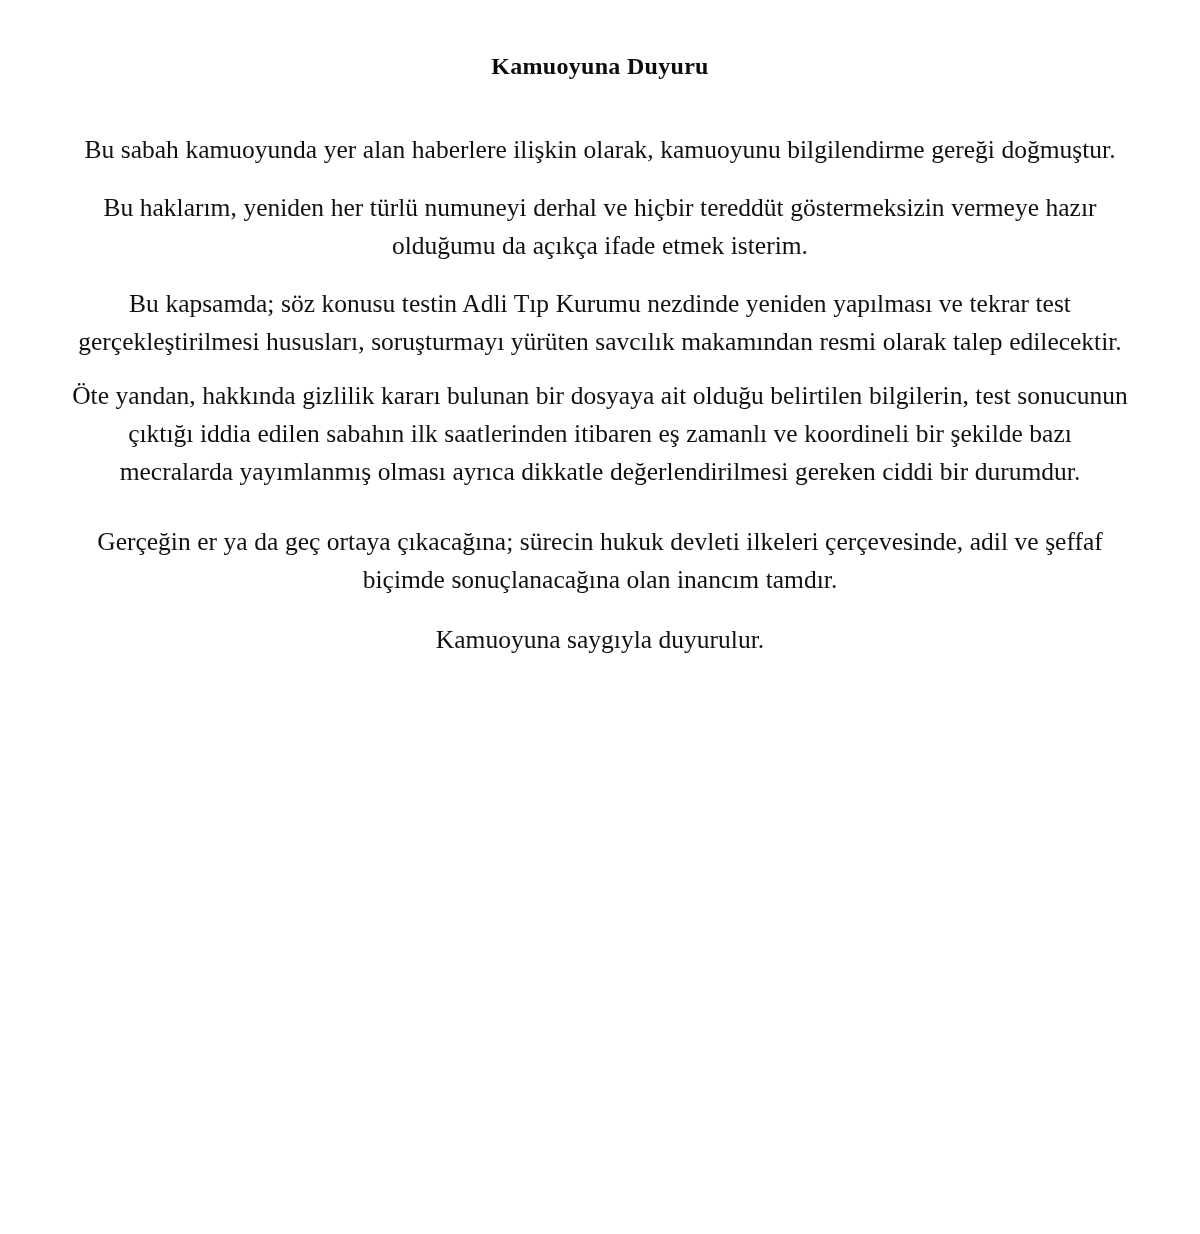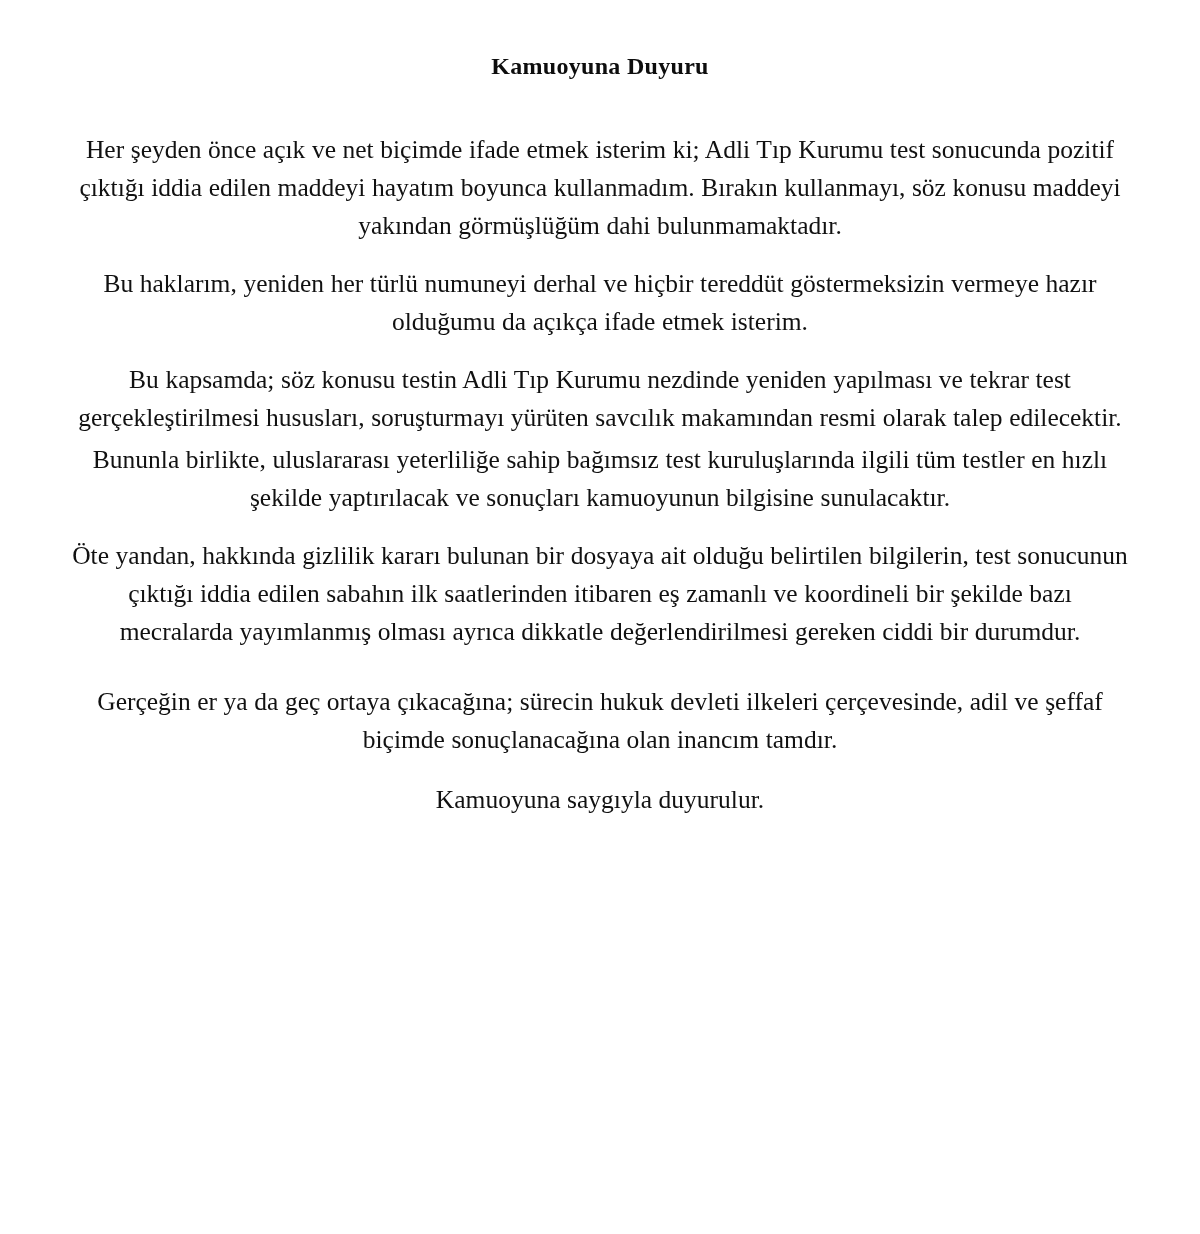--- a/index.html
+++ b/index.html
@@ -43,50 +43,49 @@
     font-size: 25.5px;
     line-height: 38px;
     margin: 0 0 20px 0;
     color: #111111;
     word-spacing: 0.2px;
   }
   .para:last-child {
     margin-bottom: 16px;
   }
   .para.tight {
-    margin-bottom: 4px;
+    margin-bottom: 16px;
   }
   .para.closing {
     margin-top: 32px;
   }
   .para.sign {
     margin-top: 22px;
   }
   .emph {
     font-weight: normal;
   }
 </style>
 </head>
 <body>
 
 <div class="page">
 
   <h1 class="doc-title"><span>Kamuoyuna Duyuru</span></h1>
 
   <div class="body-wrap">
 
+    <p class="para">Bu sabah kamuoyunda yer alan haberlere ilişkin olarak, kamuoyunu bilgilendirme gereği doğmuştur.</p>
 
-    <p class="para">Her şeyden önce açık ve net biçimde ifade etmek isterim ki; Adli Tıp Kurumu test sonucunda pozitif çıktığı iddia edilen maddeyi hayatım boyunca kullanmadım. Bırakın kullanmayı, söz konusu maddeyi yakından görmüşlüğüm dahi bulunmamaktadır.</p>
 
 
     <p class="para"><span>Bu haklarım, </span><span class="emph">yeniden</span><span> her türlü numuneyi derhal ve hiçbir tereddüt göstermeksizin vermeye hazır olduğumu da açıkça ifade etmek isterim.</span></p>
 
     <p class="para tight">Bu kapsamda; söz konusu testin Adli Tıp Kurumu nezdinde yeniden yapılması ve tekrar test gerçekleştirilmesi hususları, soruşturmayı yürüten savcılık makamından resmi olarak talep edilecektir.</p>
 
-    <p class="para">Bununla birlikte, uluslararası yeterliliğe sahip bağımsız test kuruluşlarında ilgili tüm testler en hızlı şekilde yaptırılacak ve sonuçları kamuoyunun bilgisine sunulacaktır.</p>
 
 
     <p class="para">Öte yandan, hakkında gizlilik kararı bulunan bir dosyaya ait olduğu belirtilen bilgilerin, test sonucunun çıktığı iddia edilen sabahın ilk saatlerinden itibaren eş zamanlı ve koordineli bir şekilde bazı mecralarda yayımlanmış olması ayrıca dikkatle değerlendirilmesi gereken ciddi bir durumdur.</p>
 
     <p class="para closing">Gerçeğin er ya da geç ortaya çıkacağına; sürecin hukuk devleti ilkeleri çerçevesinde, adil ve şeffaf biçimde sonuçlanacağına olan inancım tamdır.</p>
 
     <p class="para sign">Kamuoyuna saygıyla duyurulur.</p>
 
   </div>
 </div>

